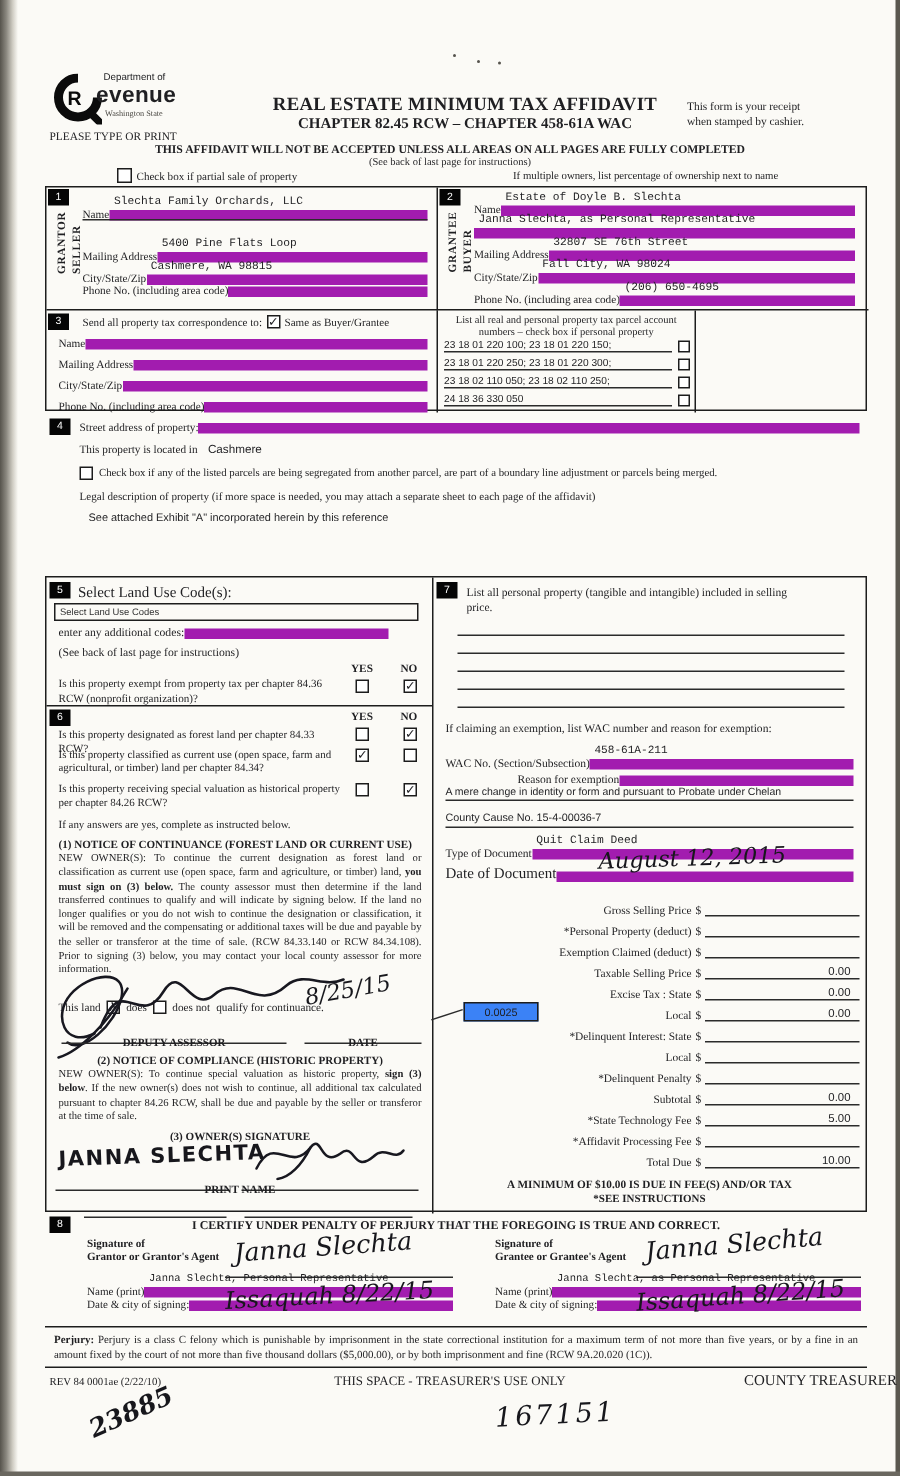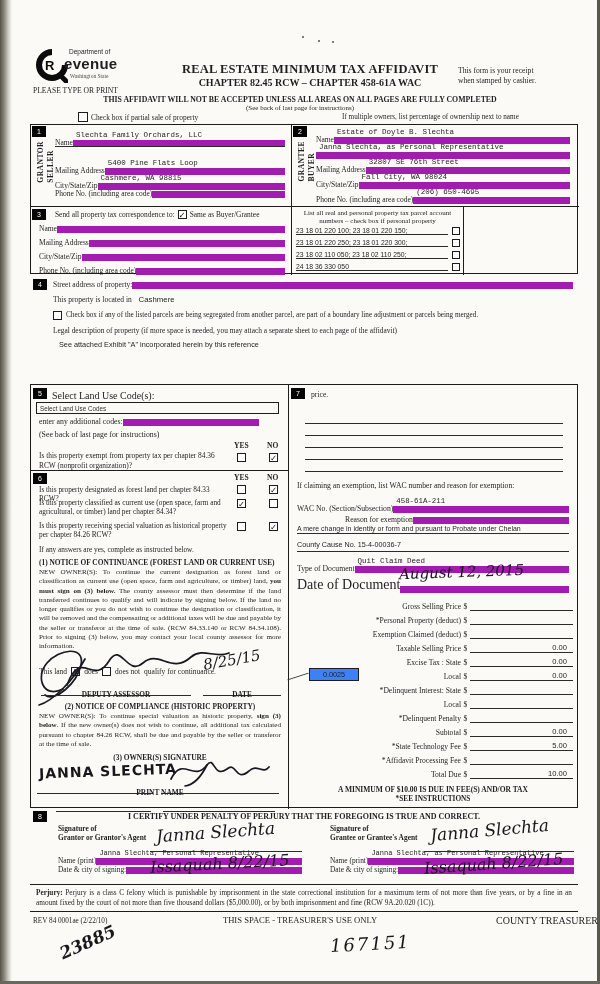--- a/index.html
+++ b/index.html
@@ -287,20 +287,21 @@
       <div class="abs rule" style="left:130px;top:314px;width:118px;"></div>
       <div class="abs ctr b" style="left:8px;top:317px;width:242px;font-size:7.4px;">PRINT NAME</div>
 
       <div class="abs rule" style="left:25px;top:332px;width:95px;"></div>
       <div class="abs rule" style="left:132px;top:332px;width:112px;"></div>
     </div>
 
     <div class="abs" style="left:258px;top:0;width:290px;height:424px;">
       <div class="abs badge" style="left:2px;top:3px;">7</div>
       <div class="abs" style="left:22px;top:5px;width:255px;font-size:7.7px;line-height:10px;">
+        <div>List all  personal property (tangible and intangible) included in selling</div>
         <div>price.</div>
       </div>
       <div class="abs rule" style="left:16px;top:30px;width:258px;"></div>
       <div class="abs rule" style="left:16px;top:42px;width:258px;"></div>
       <div class="abs rule" style="left:16px;top:54px;width:258px;"></div>
       <div class="abs rule" style="left:16px;top:66px;width:258px;"></div>
       <div class="abs rule" style="left:16px;top:78px;width:258px;"></div>
 
       <div class="abs" style="left:8px;top:96px;font-size:7.7px;">If claiming an exemption, list WAC number and reason for exemption:</div>
 
@@ -316,21 +317,21 @@
       <div class="abs sans" style="left:8px;top:140px;width:272px;font-size:7px;border-bottom:1px solid #2b2b2b;padding-bottom:1px;">A mere change in identity or form and pursuant to Probate under Chelan</div>
 
       <div class="abs sans" style="left:8px;top:155px;width:272px;font-size:7.2px;border-bottom:1px solid #2b2b2b;padding-bottom:2px;">County Cause No. 15-4-00036-7</div>
 
       <div class="abs fld" style="left:8px;top:172px;width:272px;">
         <span class="lab" style="font-size:7.7px;">Type of Document</span>
         <span class="val">Quit Claim Deed</span>
       </div>
 
       <div class="abs fld" style="left:8px;top:192px;width:272px;">
-        <span class="lab" style="font-size:14px;">Date of Document</span>
+        <span class="lab" style="font-size:10px;">Date of Document</span>
         <span class="val"></span>
       </div>
       <div class="abs hw" style="left:110px;top:178px;font-size:15px;transform:rotate(-2deg);">August 12, 2015</div>
 
       <div class="abs" style="left:4px;top:212px;width:280px;">
         <div class="fee">
           <span class="flab">Gross Selling Price</span>
             <span class="fdol">$</span>
             <span class="fval"></span>
         </div>

